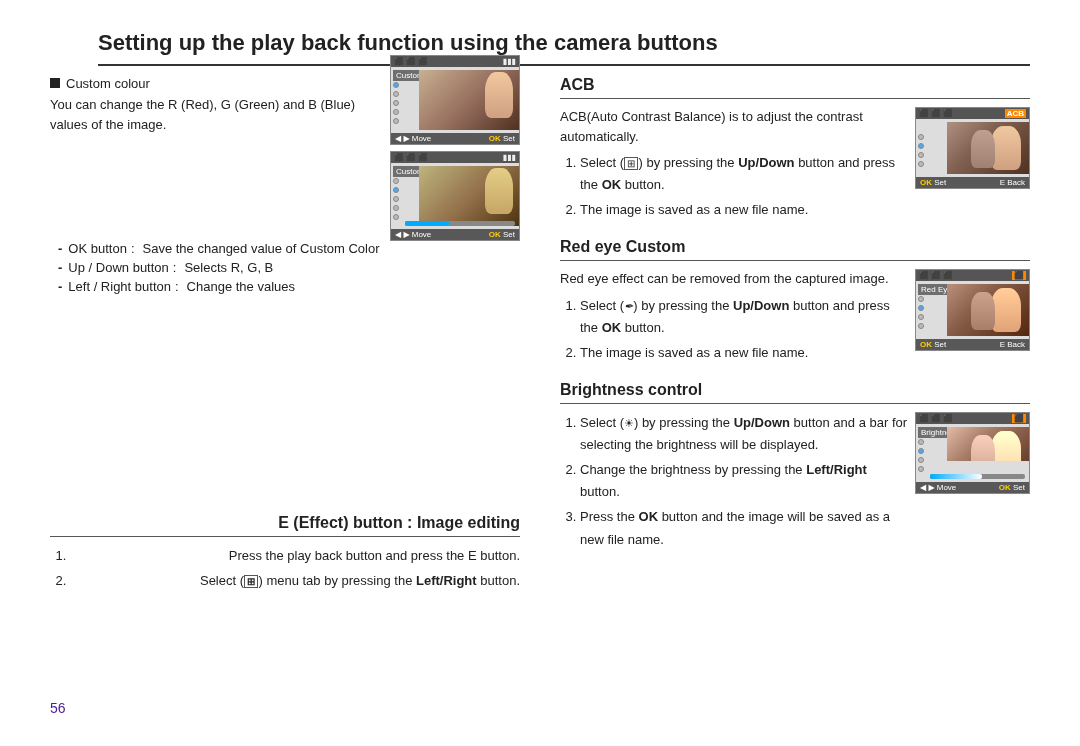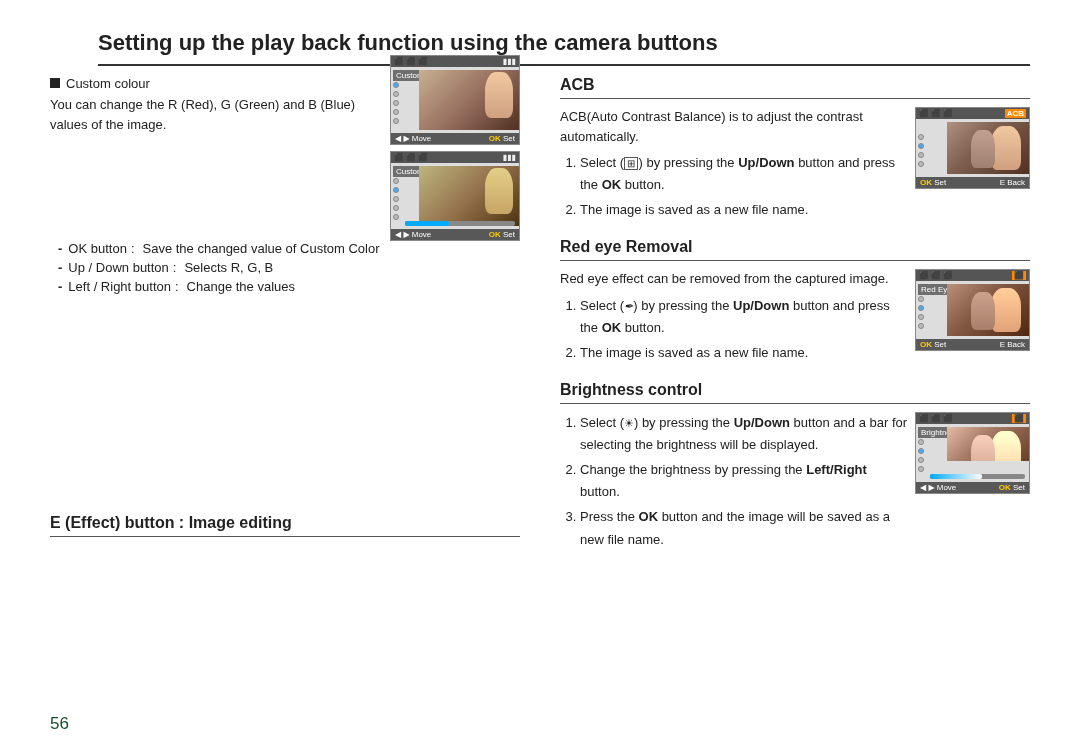--- a/index.html
+++ b/index.html
@@ -180,20 +180,21 @@
     }
     ol {
       padding-left: 20px;
       line-height: 1.7;
     }
     ol li {
       margin-bottom: 3px;
     }
     .e-effect-section {
       margin-top: 220px;
+      text-align: right;
     }
     .right-section {
       margin-bottom: 14px;
     }
     .section-with-image {
       display: flex;
       gap: 6px;
       align-items: flex-start;
     }
     .section-text {
@@ -277,24 +278,24 @@
       display: flex;
       justify-content: space-between;
     }
     .cam-screen-right .bottom-bar .ok-label {
       color: #ffcc00;
       font-weight: bold;
     }
     b { font-weight: bold; }
     .page-number {
       position: absolute;
-      bottom: 12px;
+      bottom: 30px;
       left: 50px;
-      font-size: 17px;
-      color: #14532d;
+      font-size: 14px;
+      color: #4c1d95;
     }
     
     .photo-cc {
       width: 100%;
       height: 100%;
       background: linear-gradient(135deg, #c8b090 0%, #987060 50%, #503020 100%);
       position: relative;
     }
     .photo-cc::before {
       content: '';
@@ -455,20 +456,28 @@
           <span class="detail-dash">-</span>
           <span class="detail-label">Left / Right button</span>
           <span class="detail-colon">:</span>
           <span>Change the values</span>
         </div>
       </div>
     </div>
 
     <div class="e-effect-section">
       <div class="section-title">E (Effect) button : Image editing</div>
+      <ol>
+        <li>
+          <span>Press the play back button and press the E button.</span>
+        </li>
+        <li>
+          <span>Select (</span><span style="border:1px solid #555; padding:0 2px; font-size:10px; font-weight:bold;">⊞</span><span>) menu tab by pressing the <b>Left/Right</b> button.</span>
+        </li>
+      </ol>
     </div>
   </div>
 
   <div class="right-col">
 
     <div class="right-section">
       <div class="section-title">ACB</div>
       <div class="section-with-image">
         <div class="section-text">
           <p class="body-text">ACB(Auto Contrast Balance) is to adjust the contrast automatically.</p>
@@ -498,21 +507,21 @@
           </div>
           <div class="bottom-bar">
             <span><span class="ok-label">OK</span> <span>Set</span></span>
             <span><span>E</span> <span>Back</span></span>
           </div>
         </div>
       </div>
     </div>
 
     <div class="right-section">
-      <div class="section-title">Red eye Removal</div>
+      <div class="section-title">Red eye Custom</div>
       <div class="section-with-image">
         <div class="section-text">
           <p class="body-text">Red eye effect can be removed from the captured image.</p>
           <ol>
             <li>
               <span>Select (</span><span style="font-style:italic; font-size:11px;">✒</span><span>) by pressing the <b>Up/Down</b> button and press the <b>OK</b> button.</span>
             </li>
             <li>
               <span>The image is saved as a new file name.</span>
             </li>

